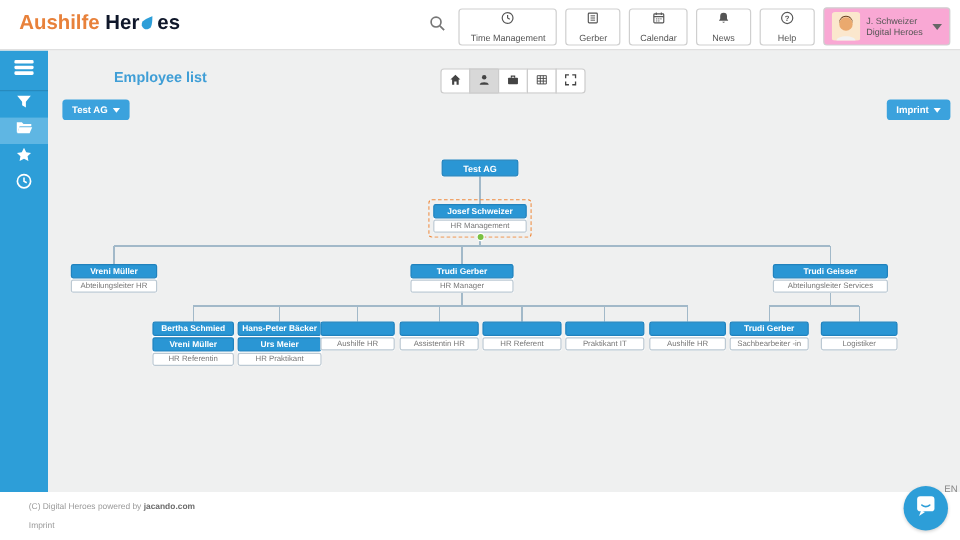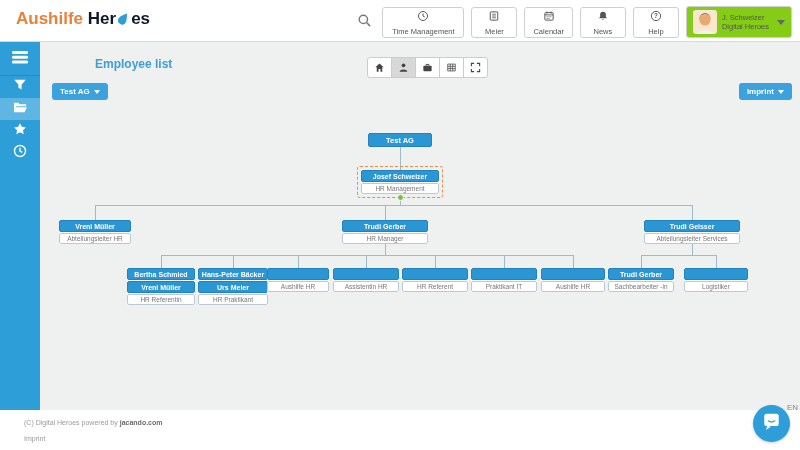--- a/index.html
+++ b/index.html
@@ -13,21 +13,21 @@
   .logo { position:absolute; left:16px; top:9px; font-size:17px; font-weight:bold; cursor:pointer; }
   .logo .w1 { color:#e8813a; }
   .logo .w2, .logo .w3 { color:#0f172a; }
   .logo svg { vertical-align:-2px; }
   .header-right { position:absolute; right:8px; top:6px; display:flex; align-items:center; gap:7px; }
   .search-ic { color:#777; margin-right:3px; cursor:pointer; }
   .nav-btn { background:#fff; border:1px solid #cfcfcf; border-radius:3px; height:31px;
              min-width:46px; padding:2px 8px; display:flex; flex-direction:column;
              align-items:center; justify-content:center; cursor:pointer; color:#555; }
   .nav-btn .lbl { font-size:7.5px; color:#555; margin-top:1px; white-space:nowrap; }
-  .user-chip { background:#84cc16; border:1px solid #cfcfcf; border-radius:3px; height:32px;
+  .user-chip { background:#f9a8d4; border:1px solid #cfcfcf; border-radius:3px; height:32px;
                display:flex; align-items:center; gap:5px; padding:2px 6px; cursor:pointer; }
   .avatar { width:24px; height:24px; border-radius:3px; overflow:hidden; }
   .user-meta { font-size:7.5px; color:#555; line-height:9px; text-align:left; }
   .caret { width:0; height:0; border-left:4px solid transparent; border-right:4px solid transparent;
            border-top:5px solid #666; margin-left:3px; }
 
   
   .sidebar { position:absolute; left:0; top:42px; width:40px; height:368px;
              background:#2d9ed8; z-index:4; }
   .sb-item { width:40px; height:22px; display:flex; align-items:center; justify-content:center;
@@ -107,21 +107,21 @@
               <circle cx="8" cy="8" r="6" fill="none" stroke="#555" stroke-width="1.3"></circle>
               <path d="M8 4.6V8l2.4 1.4" fill="none" stroke="#555" stroke-width="1.3"></path>
             </svg></span>
         <span class="lbl">Time Management</span>
       </div>
       <div class="nav-btn">
         <span><svg width="12" height="12" viewBox="0 0 16 16">
               <rect x="3" y="2.5" width="10" height="11" rx="1" fill="none" stroke="#555" stroke-width="1.3"></rect>
               <path d="M5.5 5.6h5M5.5 8h5M5.5 10.4h5" stroke="#555" stroke-width="1.1"></path>
             </svg></span>
-        <span class="lbl">Meier</span>
+        <span class="lbl">Gerber</span>
       </div>
       <div class="nav-btn">
         <span><svg width="12" height="12" viewBox="0 0 16 16">
               <rect x="2.5" y="3.5" width="11" height="10" rx="1" fill="none" stroke="#555" stroke-width="1.3"></rect>
               <path d="M2.5 6.5h11" stroke="#555" stroke-width="1.2"></path>
               <path d="M5.2 2v2.6M10.8 2v2.6" stroke="#555" stroke-width="1.2"></path>
               <path d="M4.8 9h1.6M7.2 9h1.6M9.6 9h1.6M4.8 11.3h1.6M7.2 11.3h1.6" stroke="#555" stroke-width="1"></path>
             </svg></span>
         <span class="lbl">Calendar</span>
       </div>

